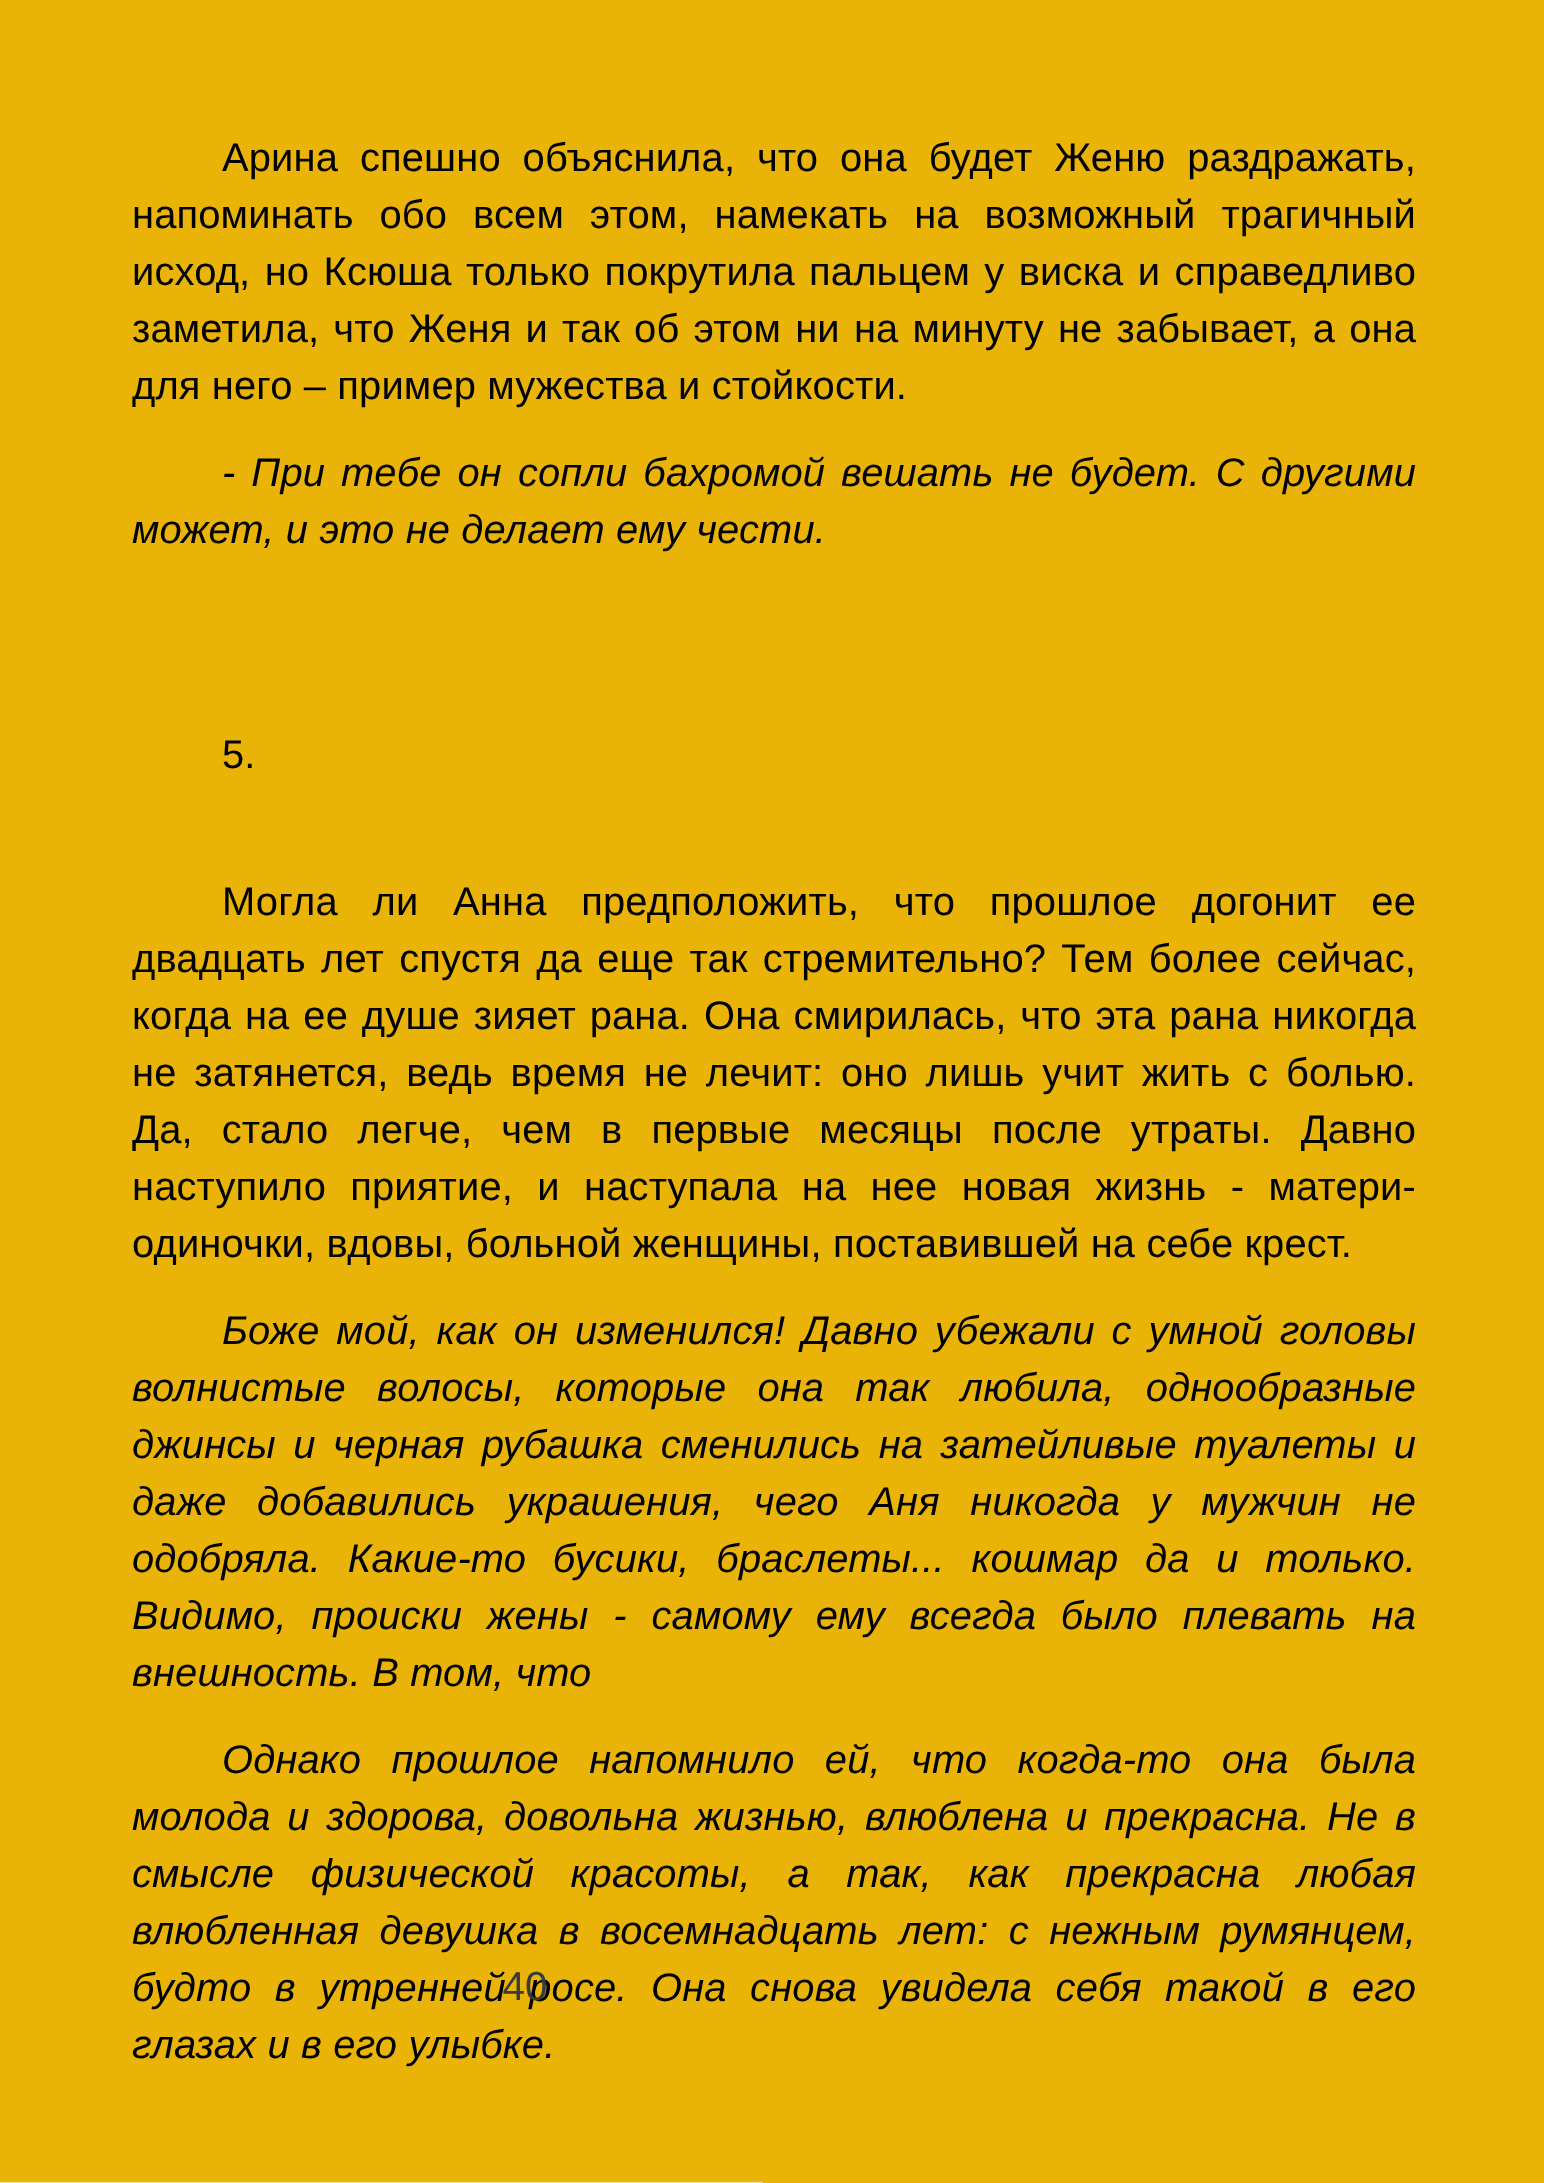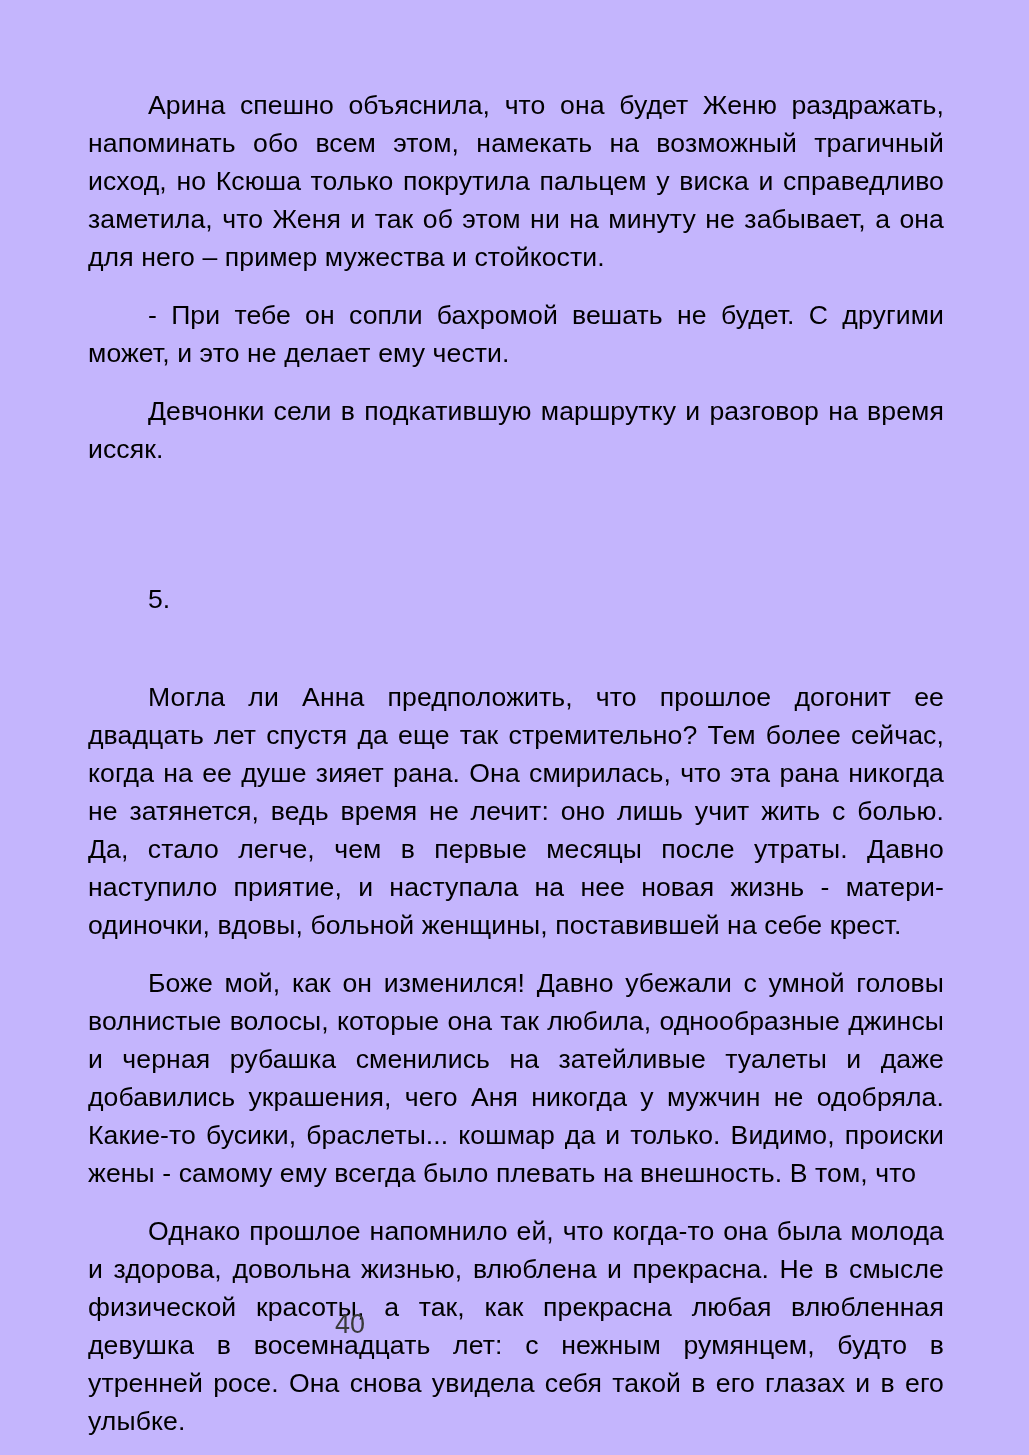--- a/index.html
+++ b/index.html
@@ -13,21 +13,21 @@
     font-family: "Liberation Sans", sans-serif;
     color: #000000;
     -webkit-font-smoothing: antialiased;
   }
 
   .page {
     position: relative;
     width: 1029px;
     height: 1455px;
     margin: 0 auto;
-    background: #c4b5fd;
+    background: #eab308;
     overflow: hidden;
     box-sizing: border-box;
   }
 
   .text-column {
     position: absolute;
     left: 88px;
     top: 86px;
     width: 856px;
   }
@@ -40,20 +40,21 @@
     text-justify: inter-word;
     text-indent: 60px;
     letter-spacing: 0.1px;
     word-spacing: 0px;
     color: #000000;
   }
 
   
   .para + .para {
     margin-top: 20px;
+    font-style: italic;
   }
 
   .section-break {
     height: 112px;
   }
 
   .section-number {
     margin: 0;
     font-size: 26.6px;
     line-height: 38px;
@@ -82,21 +83,20 @@
 <body>
 
 <div class="page">
 
   <div class="text-column">
 
     <p class="para">Арина спешно объяснила, что она будет Женю раздражать, напоминать обо всем этом, намекать на возможный трагичный исход, но Ксюша только покрутила пальцем у виска и справедливо заметила, что Женя и так об этом ни на минуту не забывает, а она для него – пример мужества и стойкости.</p>
 
     <p class="para">- При тебе он сопли бахромой вешать не будет. С другими может, и это не делает ему чести.</p>
 
-    <p class="para">Девчонки сели в подкатившую маршрутку и разговор на время иссяк.</p>
 
     <div class="section-break"></div>
 
     <p class="section-number">5.</p>
 
     <p class="para after-section">Могла ли Анна предположить, что прошлое догонит ее двадцать лет спустя да еще так стремительно? Тем более сейчас, когда на ее душе зияет рана. Она смирилась, что эта рана никогда не затянется, ведь время не лечит: оно лишь учит жить с болью. Да, стало легче, чем в первые месяцы после утраты. Давно наступило приятие, и наступала на нее новая жизнь - матери-одиночки, вдовы, больной женщины, поставившей на себе крест.</p>
 
     <p class="para">Боже мой, как он изменился! Давно убежали с умной головы волнистые волосы, которые она так любила, однообразные джинсы и черная рубашка сменились на затейливые туалеты и даже добавились украшения, чего Аня никогда у мужчин не одобряла. Какие-то бусики, браслеты... кошмар да и только. Видимо, происки жены - самому ему всегда было плевать на внешность. В том, что</p>
 
     <p class="para">Однако прошлое напомнило ей, что когда-то она была молода и здорова, довольна жизнью, влюблена и прекрасна. Не в смысле физической красоты, а так, как прекрасна любая влюбленная девушка в восемнадцать лет: с нежным румянцем, будто в утренней росе. Она снова увидела себя такой в его глазах и в его улыбке.</p>

